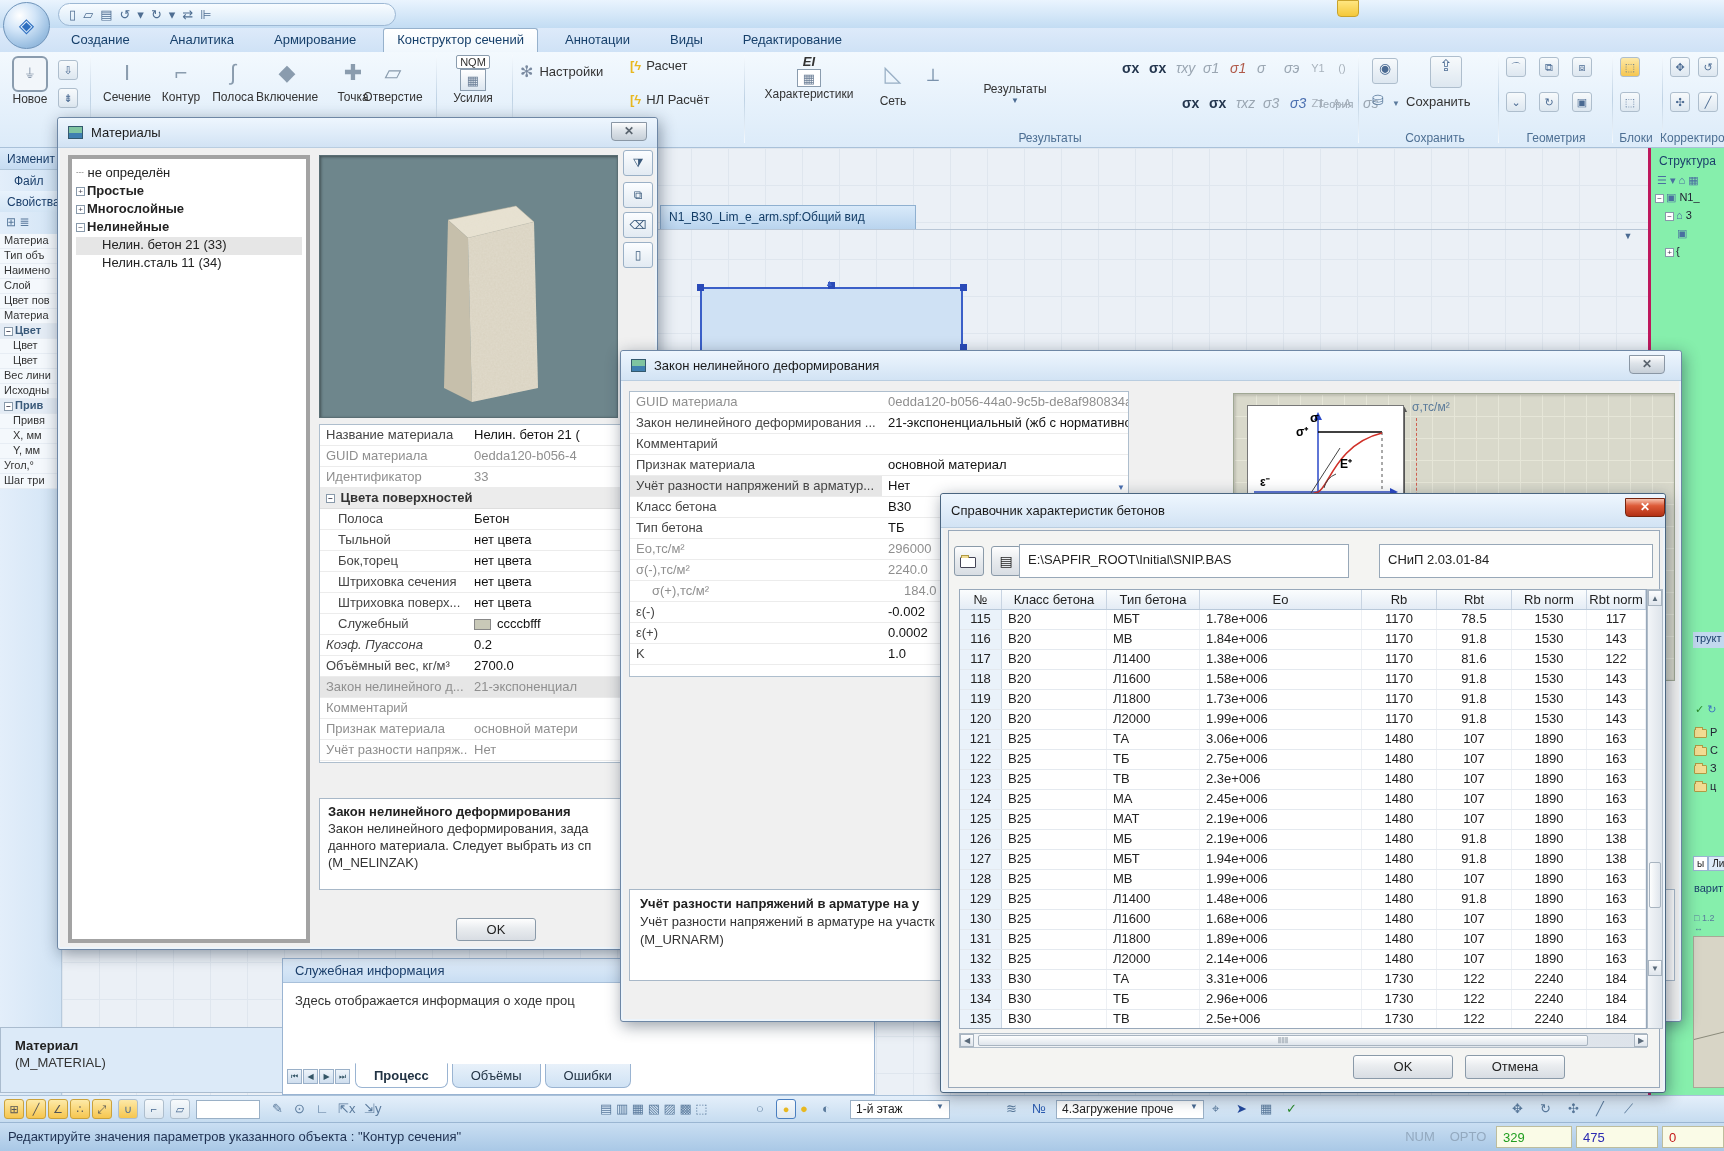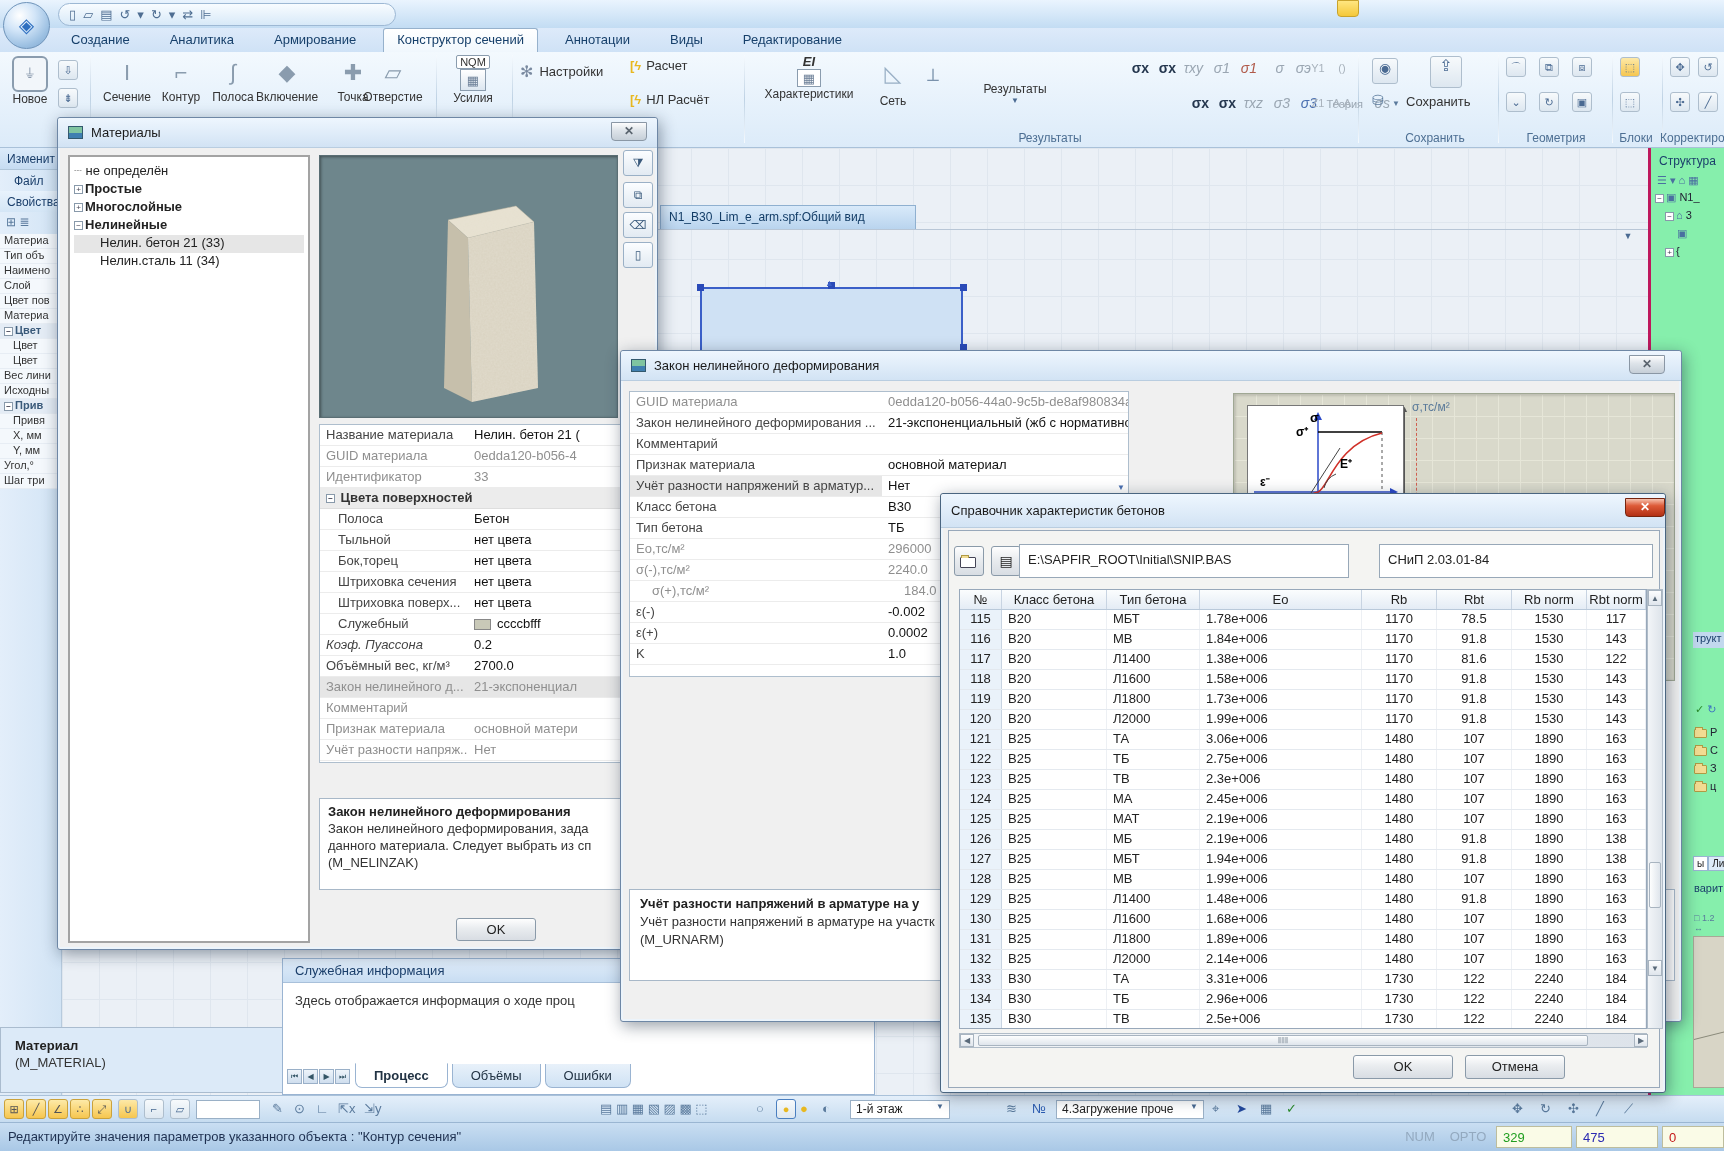--- a/index.html
+++ b/index.html
@@ -19,21 +19,21 @@
   #tabrow{left:0;top:28px;width:1724px;height:24px;background:linear-gradient(#ddeafa,#cfe2f6)}
   #ribbon-tabs{position:absolute;left:58px;top:0;height:24px;display:flex;gap:14px}
   .rtab{padding:4px 13px 0 13px;color:#17406b;font-size:13px;white-space:nowrap}
   .rtab.active{background:linear-gradient(#ffffff,#f0f7fd);border:1px solid #96b1cc;border-bottom:none;border-radius:3px 3px 0 0;padding-top:3px}
   #ribbon{left:0;top:52px;width:1724px;height:96px;background:linear-gradient(#f3f9fe,#dcebf9);border-bottom:1px solid #a9c1d9}
   .vsep{position:absolute;top:3px;width:1px;height:88px;background:linear-gradient(#f6fafe,#bed2e4,#f6fafe)}
   .glabel{position:absolute;top:79px;height:15px;font-size:12px;color:#4d6f93;text-align:center;white-space:nowrap}
   .ric{margin:0 auto;display:flex;align-items:center;justify-content:center;color:#6c7f97}
   .rlabel{text-align:center;font-size:12px;color:#333;white-space:nowrap}
   .ritem{position:absolute;text-align:center}
-  .sg{display:inline-block;width:27px;height:22px;line-height:22px;text-align:right;font-size:14px;color:#9aa6b2;font-style:italic}
+  .sg{display:inline-block;width:27px;height:22px;line-height:22px;text-align:left;font-size:14px;color:#9aa6b2;font-style:italic}
   .sg.dark{color:#24364e;font-weight:bold;font-style:normal}
   .sg.acc1{color:#b05a4a}.sg.acc2{color:#4a6fb0}
   .sg.wide{width:46px;font-size:11px;font-style:normal}
   .mini{display:inline-block;width:24px;height:22px;line-height:22px;text-align:center;font-size:11px;color:#a8b2bc}
   .badgebox{border:1px solid #8a9cae;background:#fff;font-size:11px;color:#333;padding:0 3px;border-radius:2px}
   
   #leftpanel{left:0;top:148px;width:62px;height:947px;background:linear-gradient(90deg,#e3eefa,#d2e4f5);border-right:1px solid #b6cadd;overflow:hidden}
   .lhdr{font-size:12px;color:#1b3f6b;padding:4px 0 3px 7px;white-space:nowrap}
   .lrow{height:15px;font-size:11px;color:#333;padding-left:4px;white-space:nowrap;overflow:hidden;border-bottom:1px solid #e7edf4;background:#f4f8fc}
   .lrow.lgroup{color:#3a5a7a;font-weight:bold;background:#e4ecf5}
@@ -69,21 +69,21 @@
   .pgrid{background:#fff;border:1px solid #aebecd;overflow:hidden}
   .prow{height:21px;display:flex;border-bottom:1px solid #ececec;background:#fff}
   .pl{padding:2px 6px;color:#454545;white-space:nowrap;overflow:hidden;flex:none}
   .pv{flex:1;padding:2px 6px;white-space:nowrap;overflow:hidden;color:#111;position:relative}
   .ro{color:#8f8f8f}
   .selrow{background:#e6e6e6}
   .pgroup{height:21px;background:#ececec;font-weight:bold;color:#333;padding:2px 6px;border-bottom:1px solid #dedede;white-space:nowrap;overflow:hidden}
   .swatch{display:inline-block;width:17px;height:11px;background:#c9c9b8;border:1px solid #888;vertical-align:middle;margin-right:6px}
   .ddmark{position:absolute;right:3px;top:7px;font-size:8px;color:#4a6fb0}
   
-  #mat-tree{background:#fff;border:2px solid #a3a3a3;padding:6px 4px;overflow:hidden}
+  #mat-tree{background:#fff;border:4px solid #a3a3a3;padding:6px 4px;overflow:hidden}
   .trow{height:18px;font-size:13px;white-space:nowrap;overflow:hidden;color:#222}
   .tsel{background:#e6e6e6}
   .tdash{color:#aaa}
   
   .cgrid{background:#fff;border:1px solid #98a8ba}
   .chead{display:flex;height:20px;background:linear-gradient(#fbfdfe,#e4ecf5);border-bottom:1px solid #b9c9da}
   .chc{border-right:1px solid #c8d4e2;font-size:13px;color:#222;text-align:center;padding-top:2px;white-space:nowrap;overflow:hidden}
   .crow{display:flex;height:20px;border-bottom:1px solid #e4e9ef}
   .cc{border-right:1px solid #edf0f4;font-size:13px;padding:1px 6px;white-space:nowrap;overflow:hidden}
   .cc.num{background:#eaf2fa;text-align:center;border-right:1px solid #c8d4e2}

